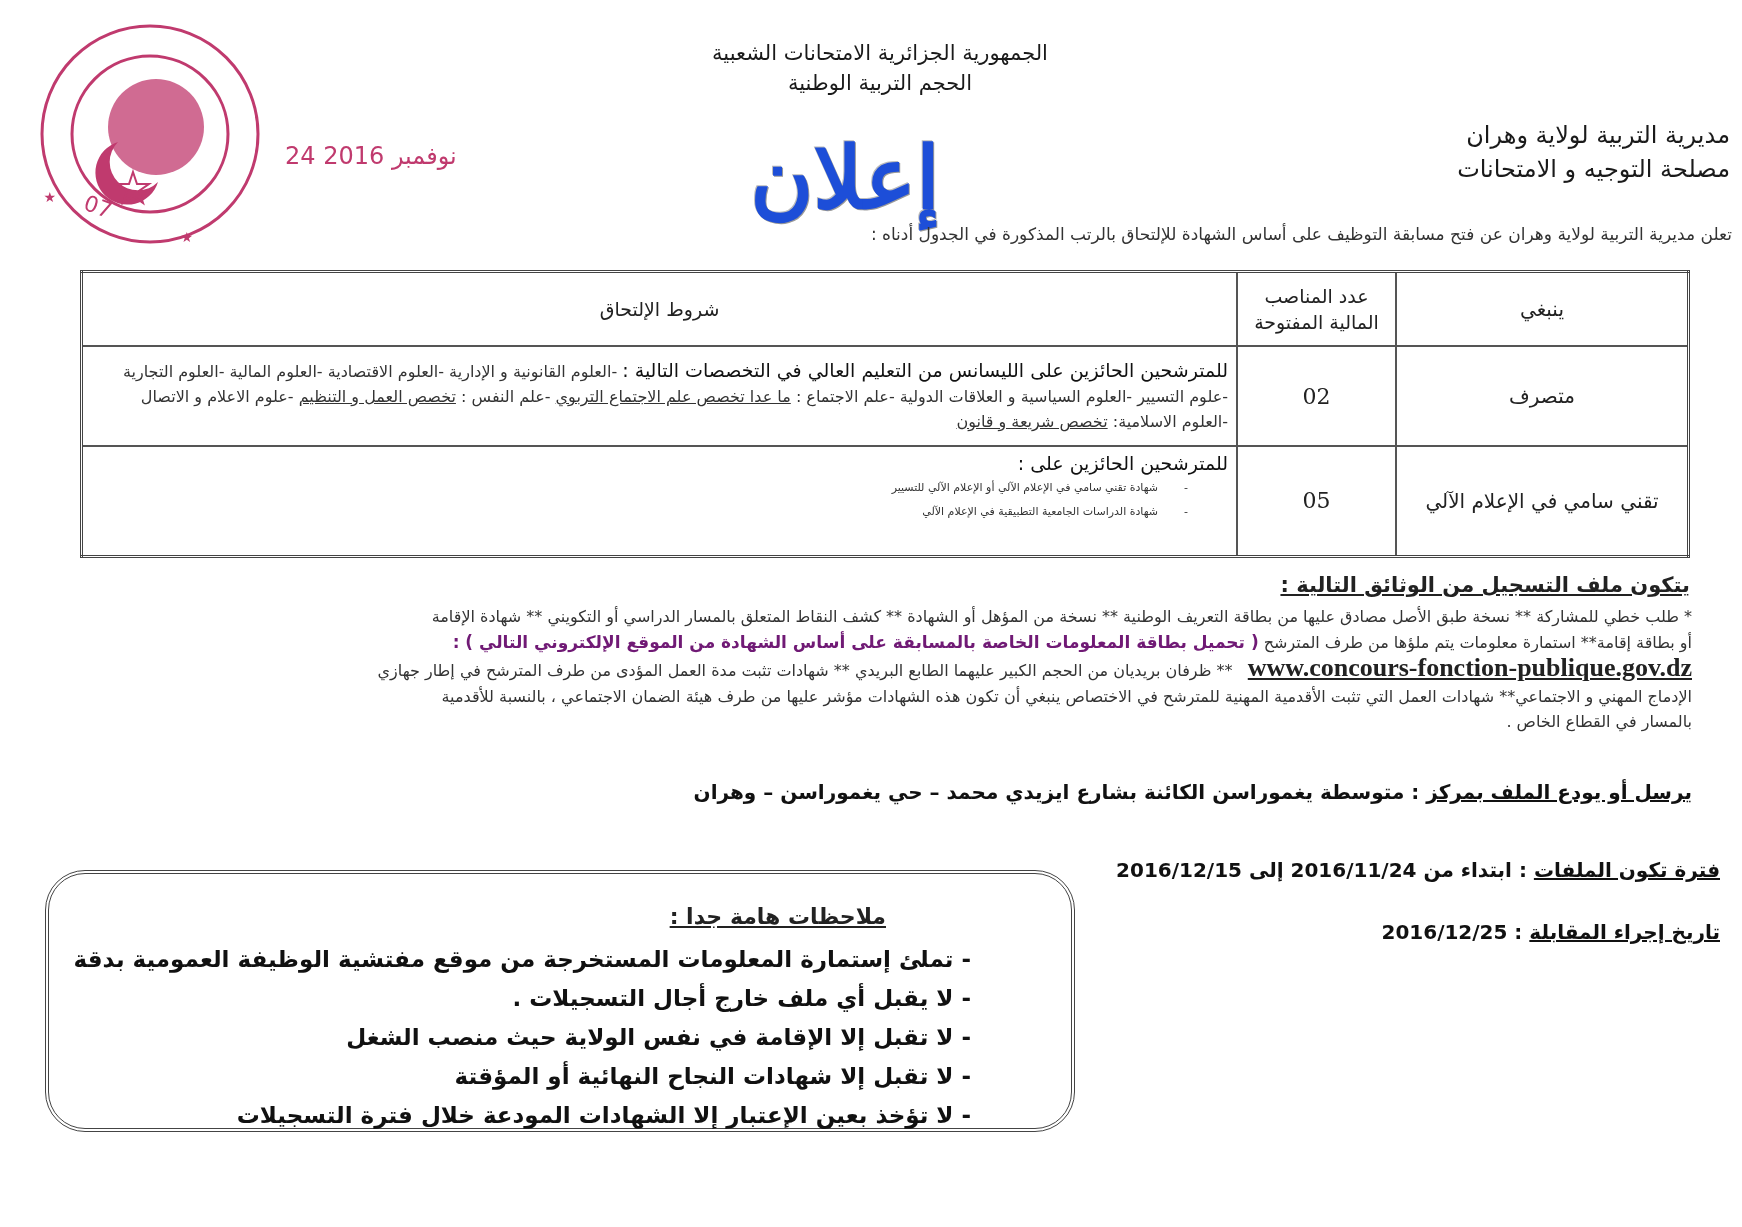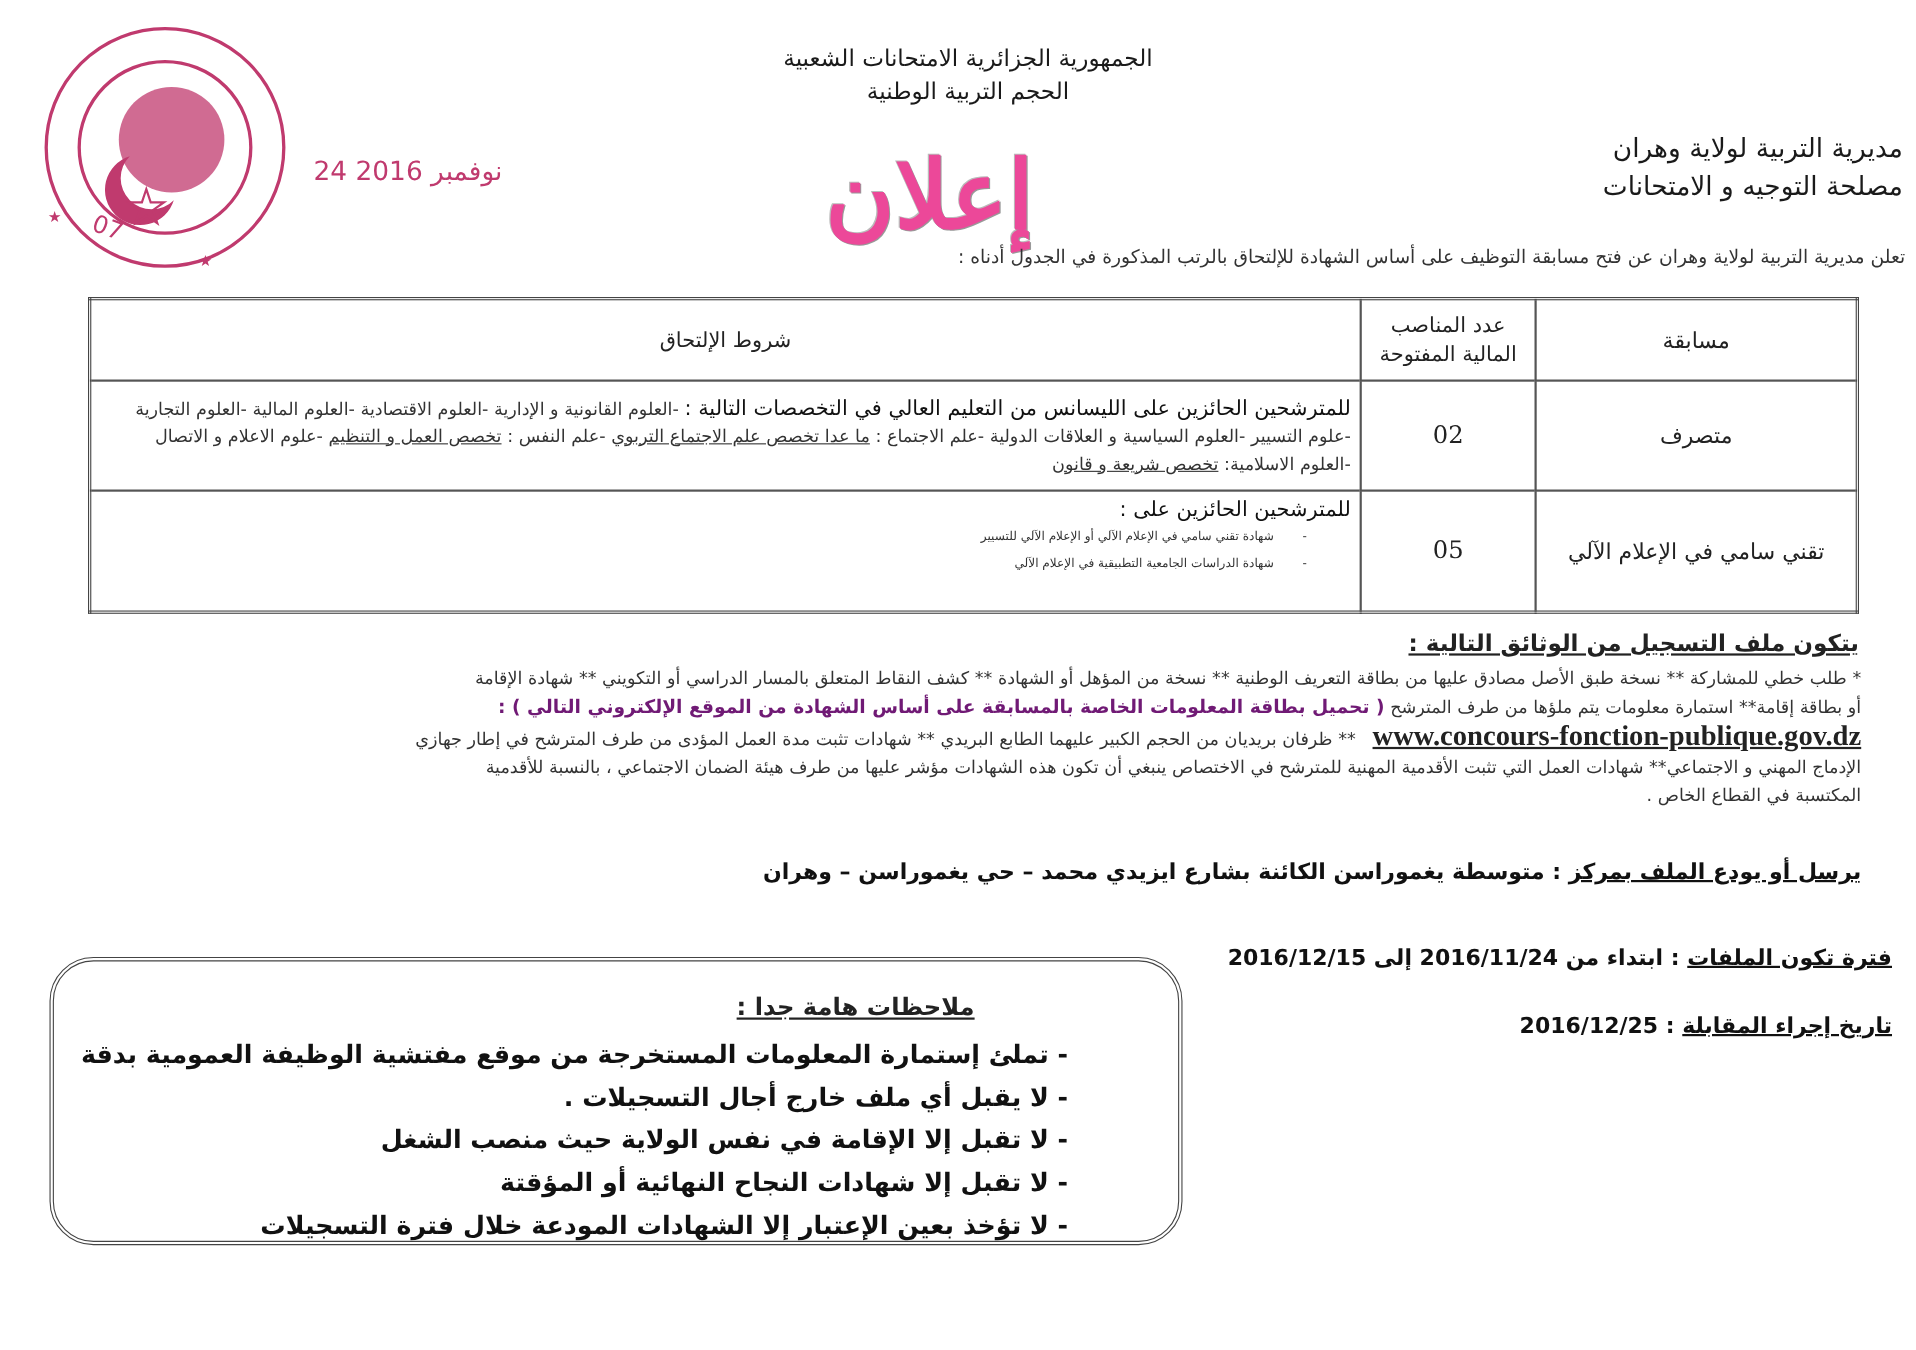--- a/index.html
+++ b/index.html
@@ -3,21 +3,21 @@
 <meta charset="utf-8">
 <style>
   html, body { margin:0; padding:0; }
   body {
     width:1742px; height:1227px; background:#ffffff; position:relative; overflow:hidden;
     font-family:"DejaVu Sans", sans-serif; color:#222; direction:rtl;
   }
   .abs { position:absolute; }
   .hdr-center { left:640px; top:38px; width:480px; text-align:center; font-size:21px; line-height:30px; color:#1a1a1a; }
   .hdr-right { right:12px; top:118px; font-size:24px; line-height:34px; text-align:right; color:#1a1a1a; }
-  .title { left:590px; top:128px; width:510px; text-align:center; font-family:"DejaVu Serif", serif; font-size:86px; line-height:100px; color:#ec4899; font-weight:bold; letter-spacing:30px;
+  .title { left:590px; top:128px; width:510px; text-align:center; font-family:"DejaVu Serif", serif; font-size:86px; line-height:100px; color:#1d4ed8; font-weight:bold; letter-spacing:30px;
     text-shadow: 1px 1px 0 #999, -1px -1px 0 #bbb; }
   .stamp { left:38px; top:22px; width:225px; height:225px; }
   .stamp-date { left:285px; top:142px; direction:ltr; font-family:"DejaVu Sans", sans-serif; font-size:24px; color:#c03a6e; letter-spacing:1px; }
   .intro { right:10px; top:224px; width:1200px; font-size:17px; color:#333; text-align:right; }
   table.grid { position:absolute; left:80px; top:270px; width:1610px; border-collapse:collapse; border:3px double #444; }
   table.grid td, table.grid th { border:2px solid #555; font-weight:normal; vertical-align:middle; }
   th.c-rank { width:288px; height:70px; font-size:20px; }
   th.c-count { width:155px; font-size:19px; line-height:26px; }
   th.c-cond { font-size:19px; }
   td.rank { text-align:center; font-size:20px; }
@@ -63,21 +63,21 @@
   <div>مديرية التربية لولاية وهران</div>
   <div>مصلحة التوجيه و الامتحانات</div>
 </div>
 <div class="abs title">إعلان</div>
 
 <div class="abs intro">تعلن مديرية التربية لولاية وهران عن فتح مسابقة التوظيف على أساس الشهادة للإلتحاق بالرتب المذكورة في الجدول أدناه :</div>
 
 <table class="grid">
   <tbody>
       <tr>
-    <th class="c-rank">مسابقة</th>
+    <th class="c-rank">ينبغي</th>
     <th class="c-count">عدد المناصب المالية المفتوحة</th>
     <th class="c-cond">شروط الإلتحاق</th>
   </tr>
   <tr style="height:100px">
     <td class="rank">متصرف</td>
     <td class="count">02</td>
     <td class="cond">
       <span class="lead">للمترشحين الحائزين على الليسانس من التعليم العالي في التخصصات التالية :</span>
       <span>-العلوم القانونية و الإدارية -العلوم الاقتصادية -العلوم المالية -العلوم التجارية -علوم التسيير -العلوم السياسية و العلاقات الدولية -علم الاجتماع :</span>
       <span class="u">ما عدا تخصص علم الاجتماع التربوي</span>
@@ -106,21 +106,21 @@
   <div>* طلب خطي للمشاركة ** نسخة طبق الأصل مصادق عليها من بطاقة التعريف الوطنية ** نسخة من المؤهل أو الشهادة ** كشف النقاط المتعلق بالمسار الدراسي أو التكويني ** شهادة الإقامة</div>
   <div>
     <span>أو بطاقة إقامة** استمارة معلومات يتم ملؤها من طرف المترشح</span>
     <b>( تحميل بطاقة المعلومات الخاصة بالمسابقة على أساس الشهادة من الموقع الإلكتروني التالي ) :</b>
   </div>
   <div>
     <span class="url">www.concours-fonction-publique.gov.dz</span>
     &nbsp;&nbsp;<span>** ظرفان بريديان من الحجم الكبير عليهما الطابع البريدي ** شهادات تثبت مدة العمل المؤدى من طرف المترشح في إطار جهازي</span>
   </div>
   <div>الإدماج المهني و الاجتماعي** شهادات العمل التي تثبت الأقدمية المهنية للمترشح في الاختصاص ينبغي أن تكون هذه الشهادات مؤشر عليها من طرف هيئة الضمان الاجتماعي ، بالنسبة للأقدمية</div>
-  <div>المكتسبة في القطاع الخاص .</div>
+  <div>بالمسار في القطاع الخاص .</div>
 </div>
 
 <div class="abs deposit">
   <span class="u">يرسل أو يودع الملف بمركز</span>
   <span>: متوسطة يغموراسن الكائنة بشارع ايزيدي محمد – حي يغموراسن – وهران</span>
 </div>
 
 <div class="abs period">
   <span class="u">فترة تكون الملفات</span>
   <span>: ابتداء من 2016/11/24 إلى 2016/12/15</span>

